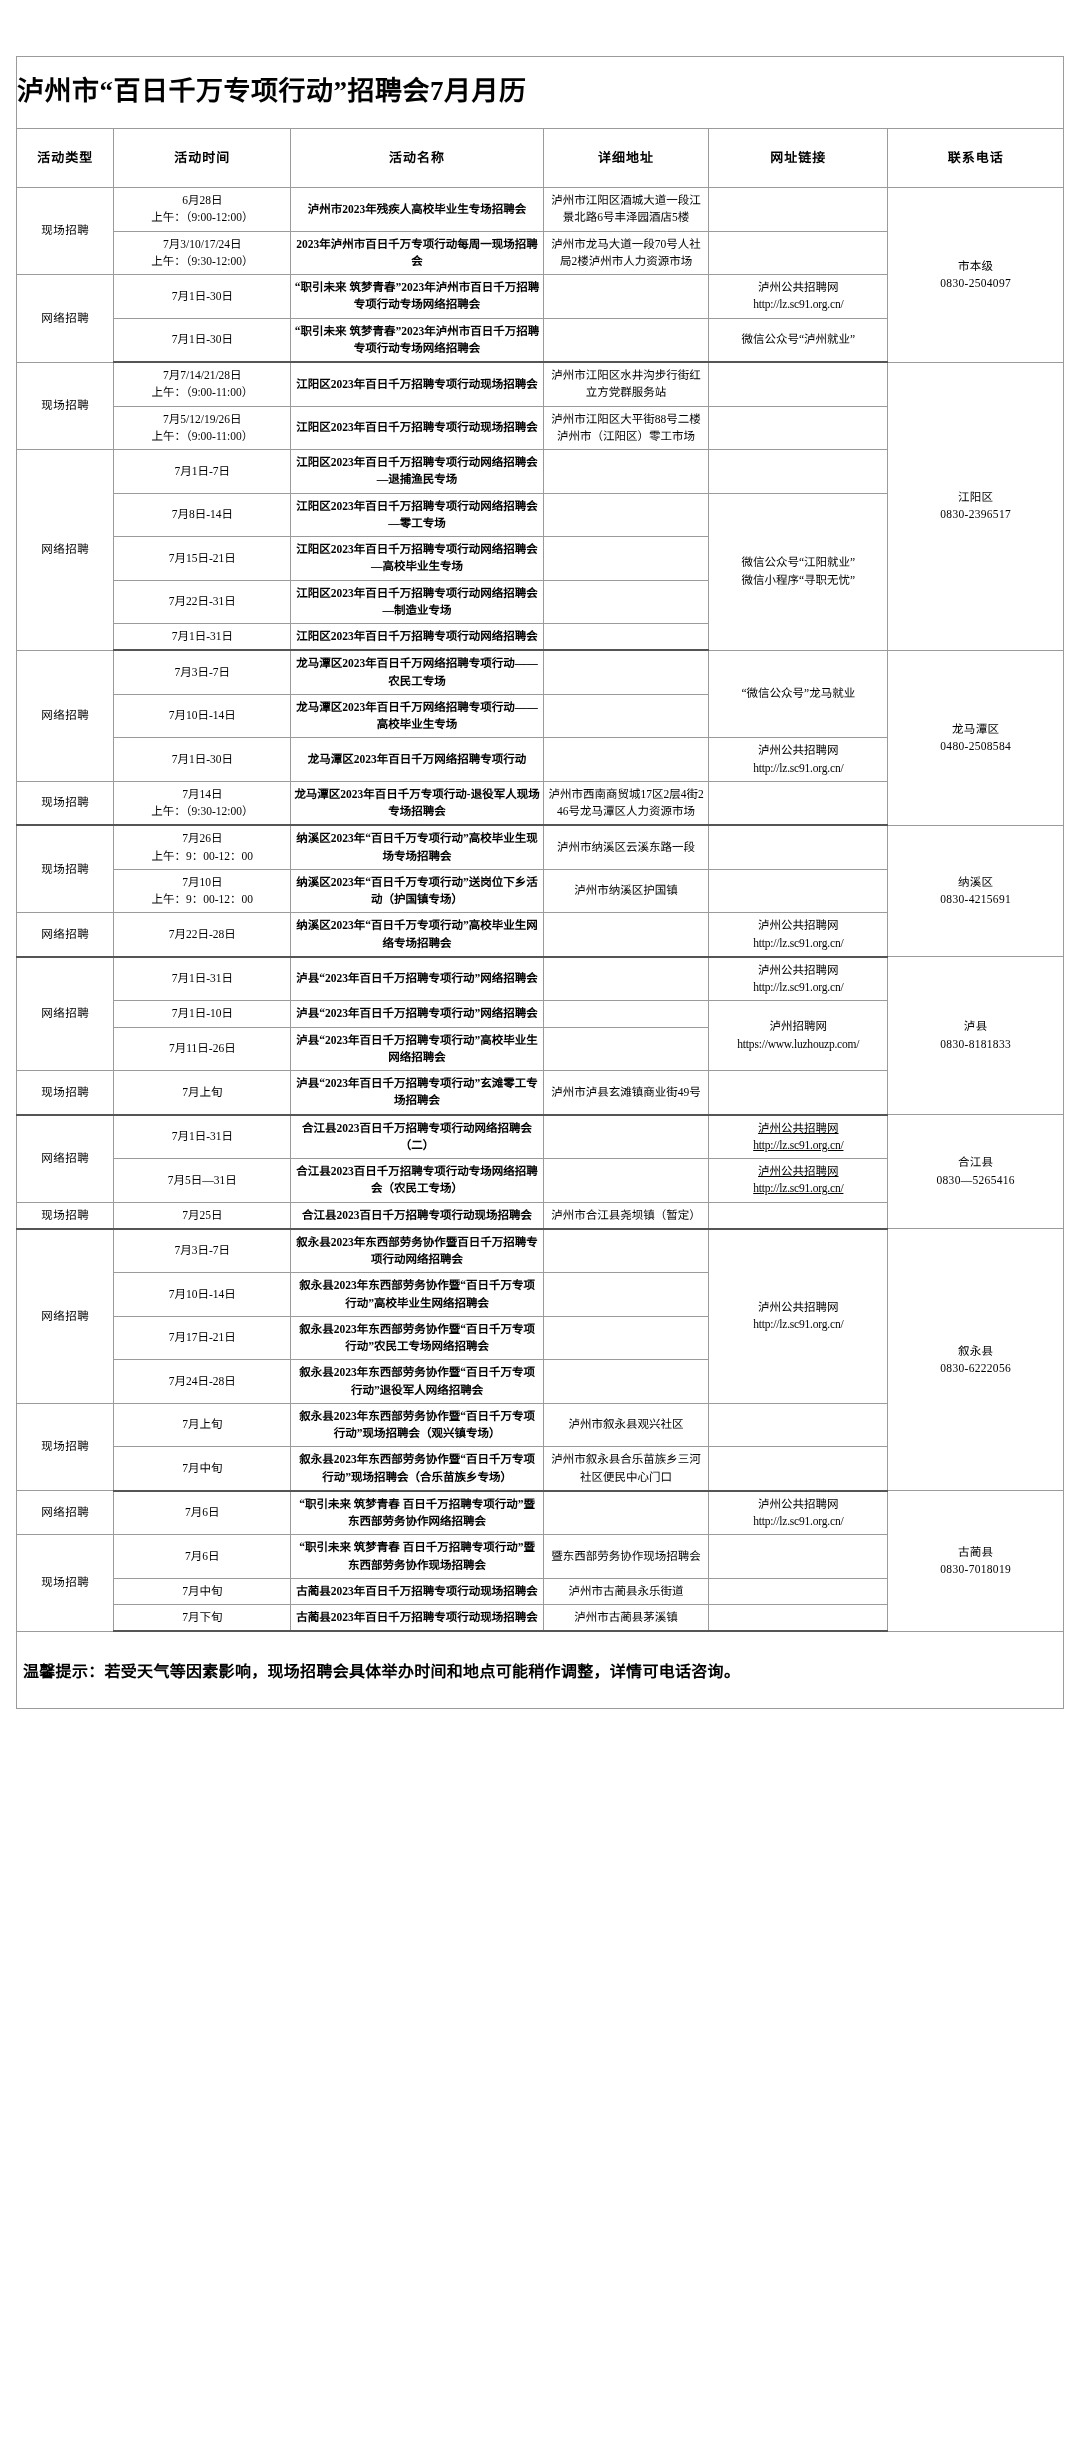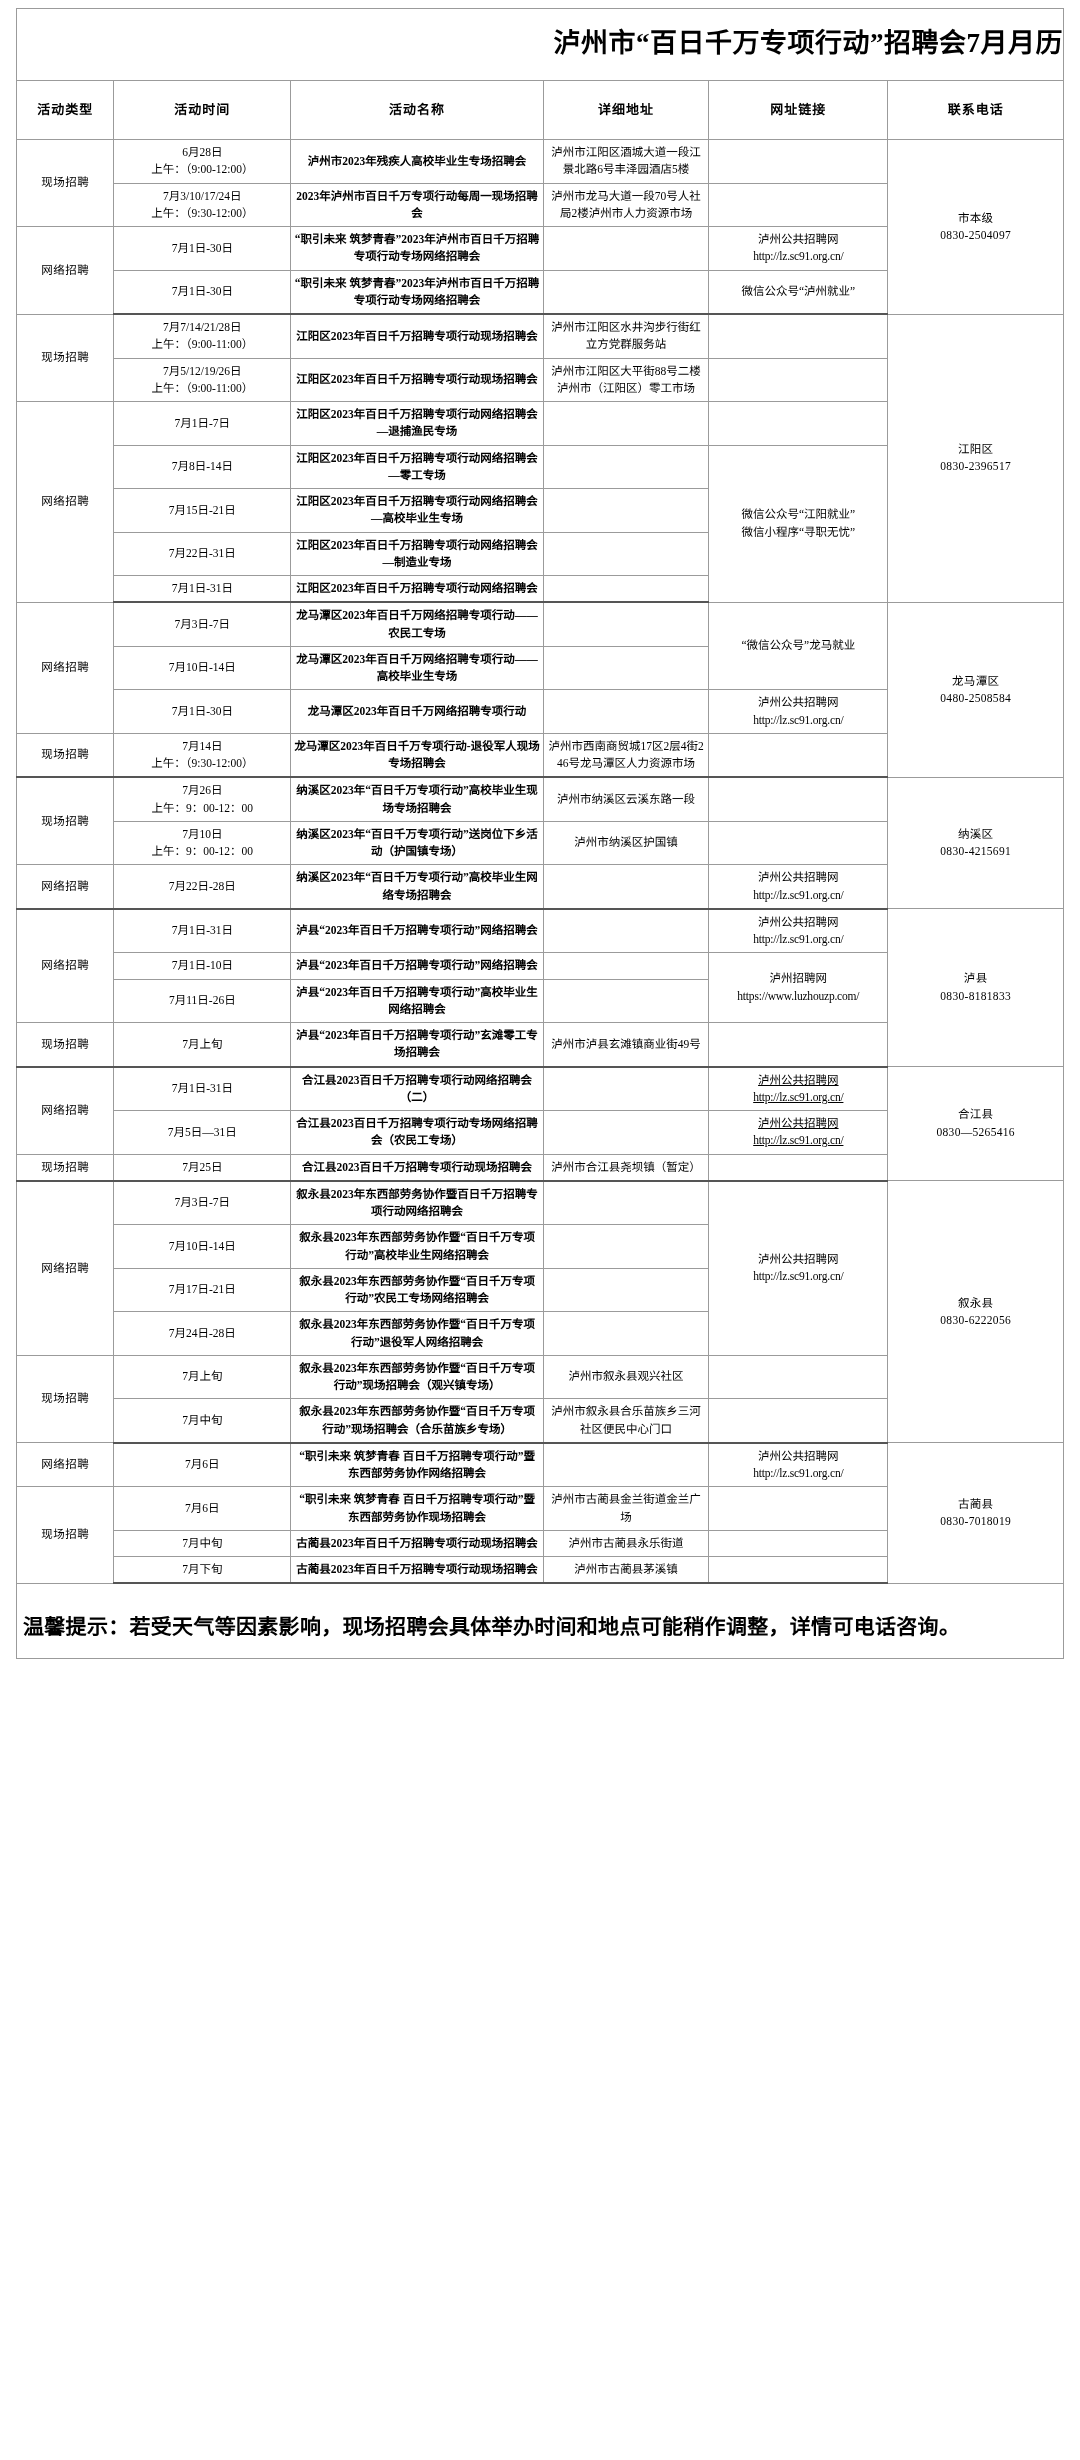--- a/index.html
+++ b/index.html
@@ -15,30 +15,31 @@
   }
   #page {
     width: 1080px;
     min-height: 2460px;
     background: #ffffff;
     box-sizing: border-box;
     padding: 8px 16px 10px 16px;
   }
   
   .doc-title {
-    text-align: right;
+    text-align: left;
     font-family: "Liberation Serif", "DejaVu Serif", serif;
     font-weight: bold;
     font-size: 27px;
     letter-spacing: 0.5px;
     line-height: 1.3;
     padding: 17px 0 19px 0;
     border: 1px solid #9b9b9b;
     border-bottom: none;
     background: #fff;
+    margin-top: 48px;
   }
   
   table.cal {
     border-collapse: collapse;
     table-layout: fixed;
     width: 1048px;
     background: #fff;
   }
   table.cal td, table.cal th {
     border: 1px solid #9b9b9b;
@@ -80,22 +81,22 @@
 
   .line { display: block; }
 
   
   .note {
     border: 1px solid #9b9b9b;
     border-top: none;
     width: 1048px;
     box-sizing: border-box;
     font-weight: bold;
-    font-size: 21px;
-    padding: 26px 10px 18px 6px;
+    font-size: 16px;
+    padding: 26px 10px 26px 6px;
     text-align: left;
     letter-spacing: 0.3px;
   }
 </style>
 </head>
 <body>
 
 <div id="page">
 
   <div class="doc-title">泸州市“百日千万专项行动”招聘会7月月历</div>
@@ -455,21 +456,21 @@
             <span class="line">古蔺县</span>
             <span class="line">0830-7018019</span>
           </td>
         </tr>
         <tr>
           <td class="type-cell" rowspan="3">现场招聘</td>
           <td class="time-cell">
             <span class="line">7月6日</span>
           </td>
           <td class="name-cell">“职引未来 筑梦青春 百日千万招聘专项行动”暨东西部劳务协作现场招聘会</td>
-          <td class="addr-cell">泸州市古蔺县金兰街道金兰广场</td>
+          <td class="addr-cell">暨东西部劳务协作现场招聘会</td>
           <td class="link-cell"></td>
         </tr>
         <tr>
           <td class="time-cell">
             <span class="line">7月中旬</span>
           </td>
           <td class="name-cell">古蔺县2023年百日千万招聘专项行动现场招聘会</td>
           <td class="addr-cell">泸州市古蔺县永乐街道</td>
           <td class="link-cell"></td>
         </tr>

